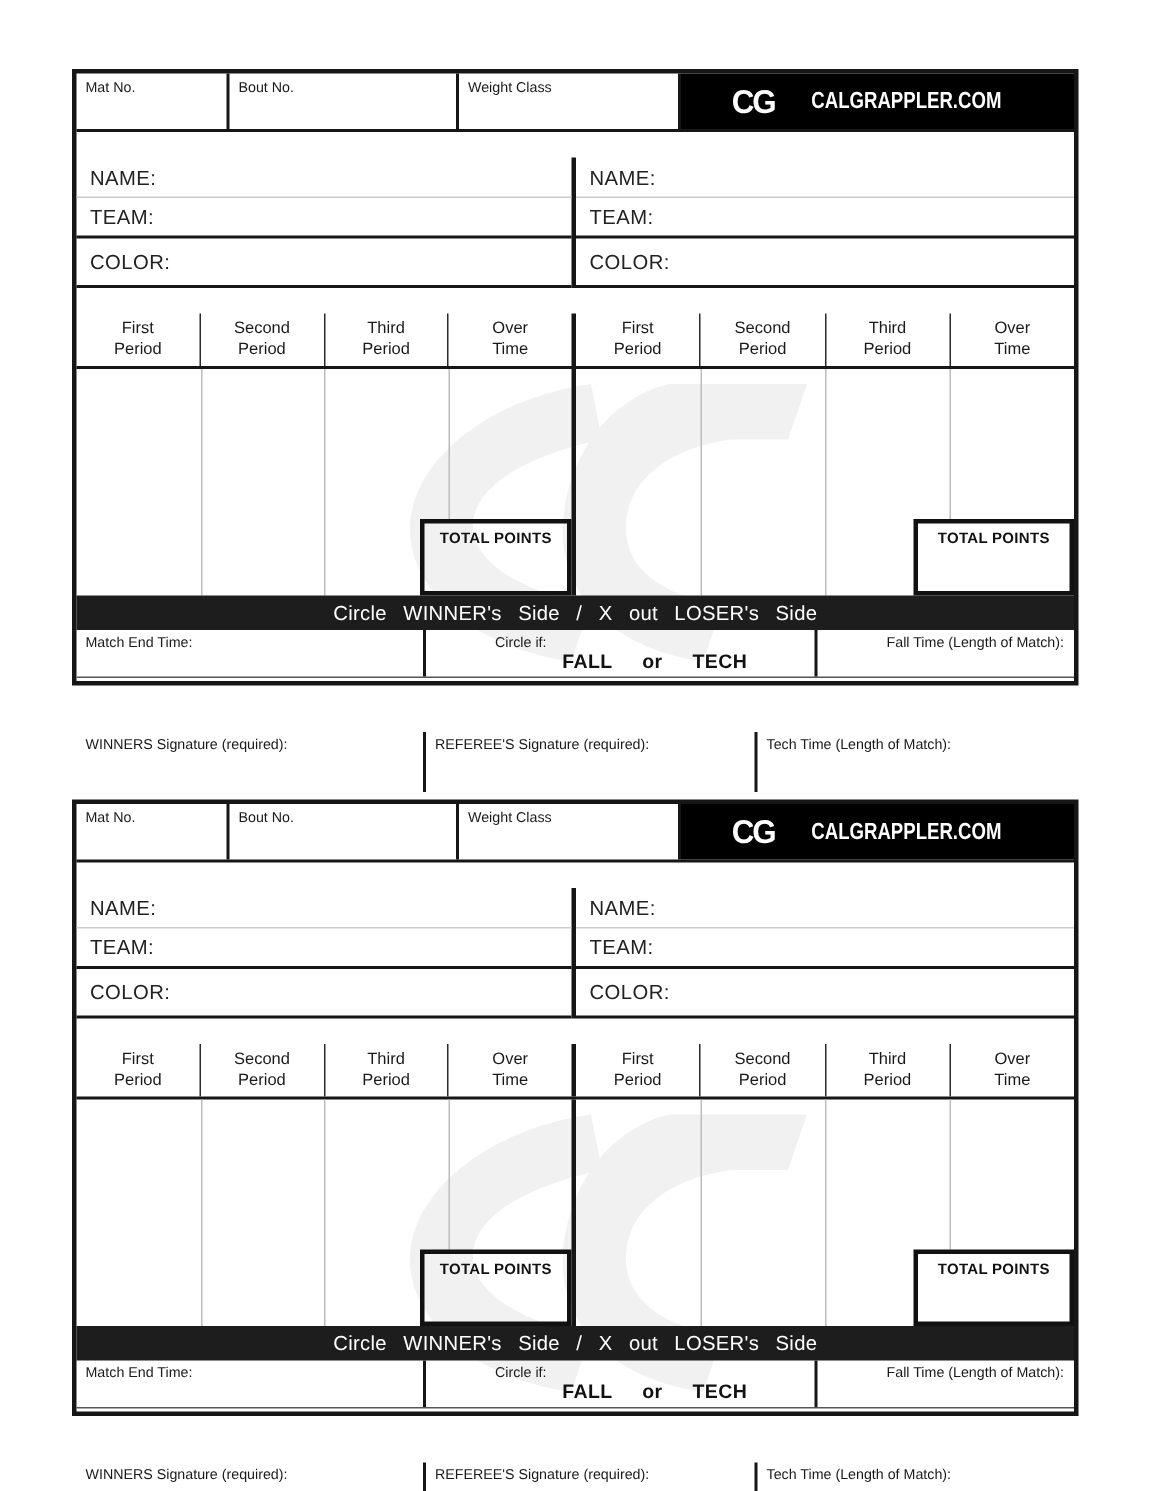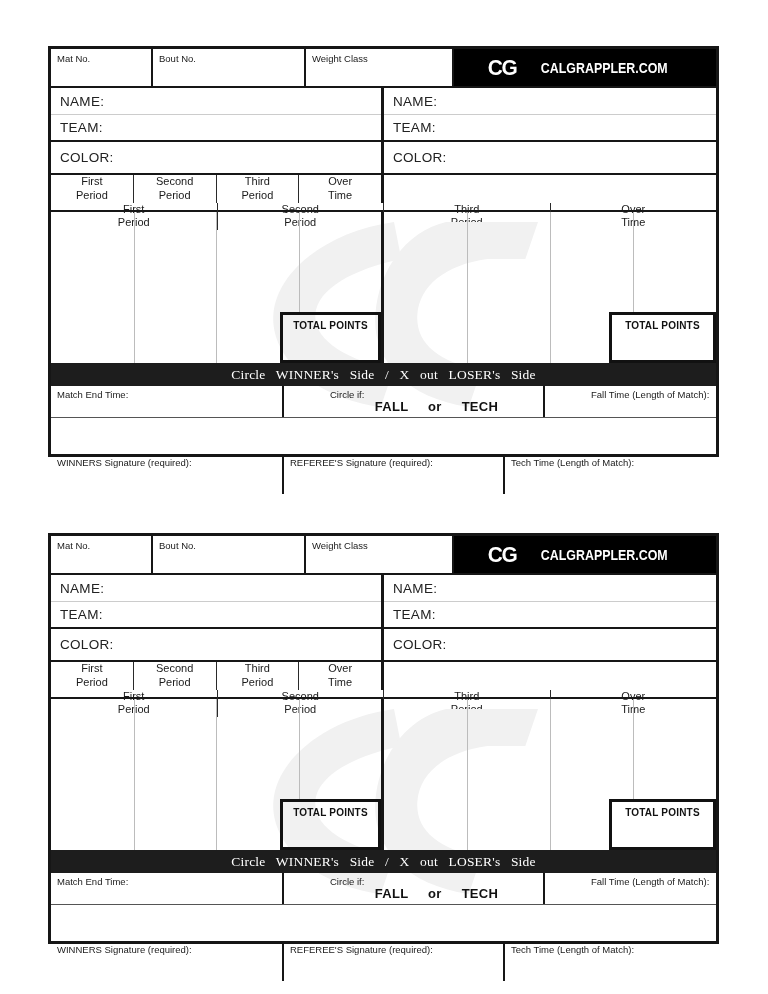--- a/index.html
+++ b/index.html
@@ -31,34 +31,34 @@
   .logo-cg {
     color:#fff; font-weight:bold; font-size:22px; letter-spacing:-1.5px;
     display:inline-block; transform:scaleX(0.95); line-height:1;
   }
   .logo-text {
     color:#fff; font-weight:bold; font-size:15.5px; letter-spacing:0px;
     display:inline-block; transform:scaleX(0.8); line-height:1;
   }
 
   
-  .halves { display:flex; }
+  .halves { display:flex;margin-top:17px; }
   .half { box-sizing:border-box; }
   .half.l { width:333px; border-right:3px solid #161616; }
   .half.r { flex:1; }
   .label-row {
     box-sizing:border-box; display:flex; align-items:center;
     padding-left:9px; font-size:13.5px; color:#222; letter-spacing:0.3px;
   }
   .row-name { height:27px; border-bottom:1px solid #cccccc; }
   .row-team { height:27px; border-bottom:2px solid #161616; }
   .row-color { height:33px; border-bottom:2px solid #161616; }
 
   
-  .period-row { height:35px; border-bottom:2px solid #161616;flex-direction:column; }
+  .period-row { height:35px; border-bottom:2px solid #161616; }
   .period-row .half { display:flex; height:100%; }
   .phdr {
     flex:1; box-sizing:border-box; border-right:1px solid #2a2a2a;
     display:flex; flex-direction:column; align-items:center; justify-content:center;
     font-size:11px; line-height:1.25; color:#1a1a1a; text-align:center;
   }
   .phdr:last-child { border-right:none; }
 
   
   .score-row { position:relative; height:151px; display:flex; }
@@ -79,21 +79,21 @@
   .tp-box.r { width:107px; }
   .watermark {
     position:absolute; left:225px; top:10px; width:270px; height:185px;
     z-index:0; overflow:visible; pointer-events:none;
   }
 
   
   .winner-bar {
     position:relative; z-index:5; height:23px; background:#1d1d1d;
     color:#fff; display:flex; align-items:center; justify-content:center;
-    font-size:13.5px; word-spacing:7px; letter-spacing:0.2px;font-family:Liberation Serif, serif;
+    font-size:13.5px; word-spacing:7px; letter-spacing:0.2px;
   }
 
   
   .foot-row { display:flex; box-sizing:border-box; }
   .foot-r1 { height:32px; border-bottom:1px solid #555;gap:40px; }
   .foot-r2 { height:40px;margin-top:36px; }
   .foot-cell {
     box-sizing:border-box; border-right:2px solid #161616; position:relative;
     font-size:9.5px; color:#1a1a1a; padding:3px 0 0 6px;
   }

